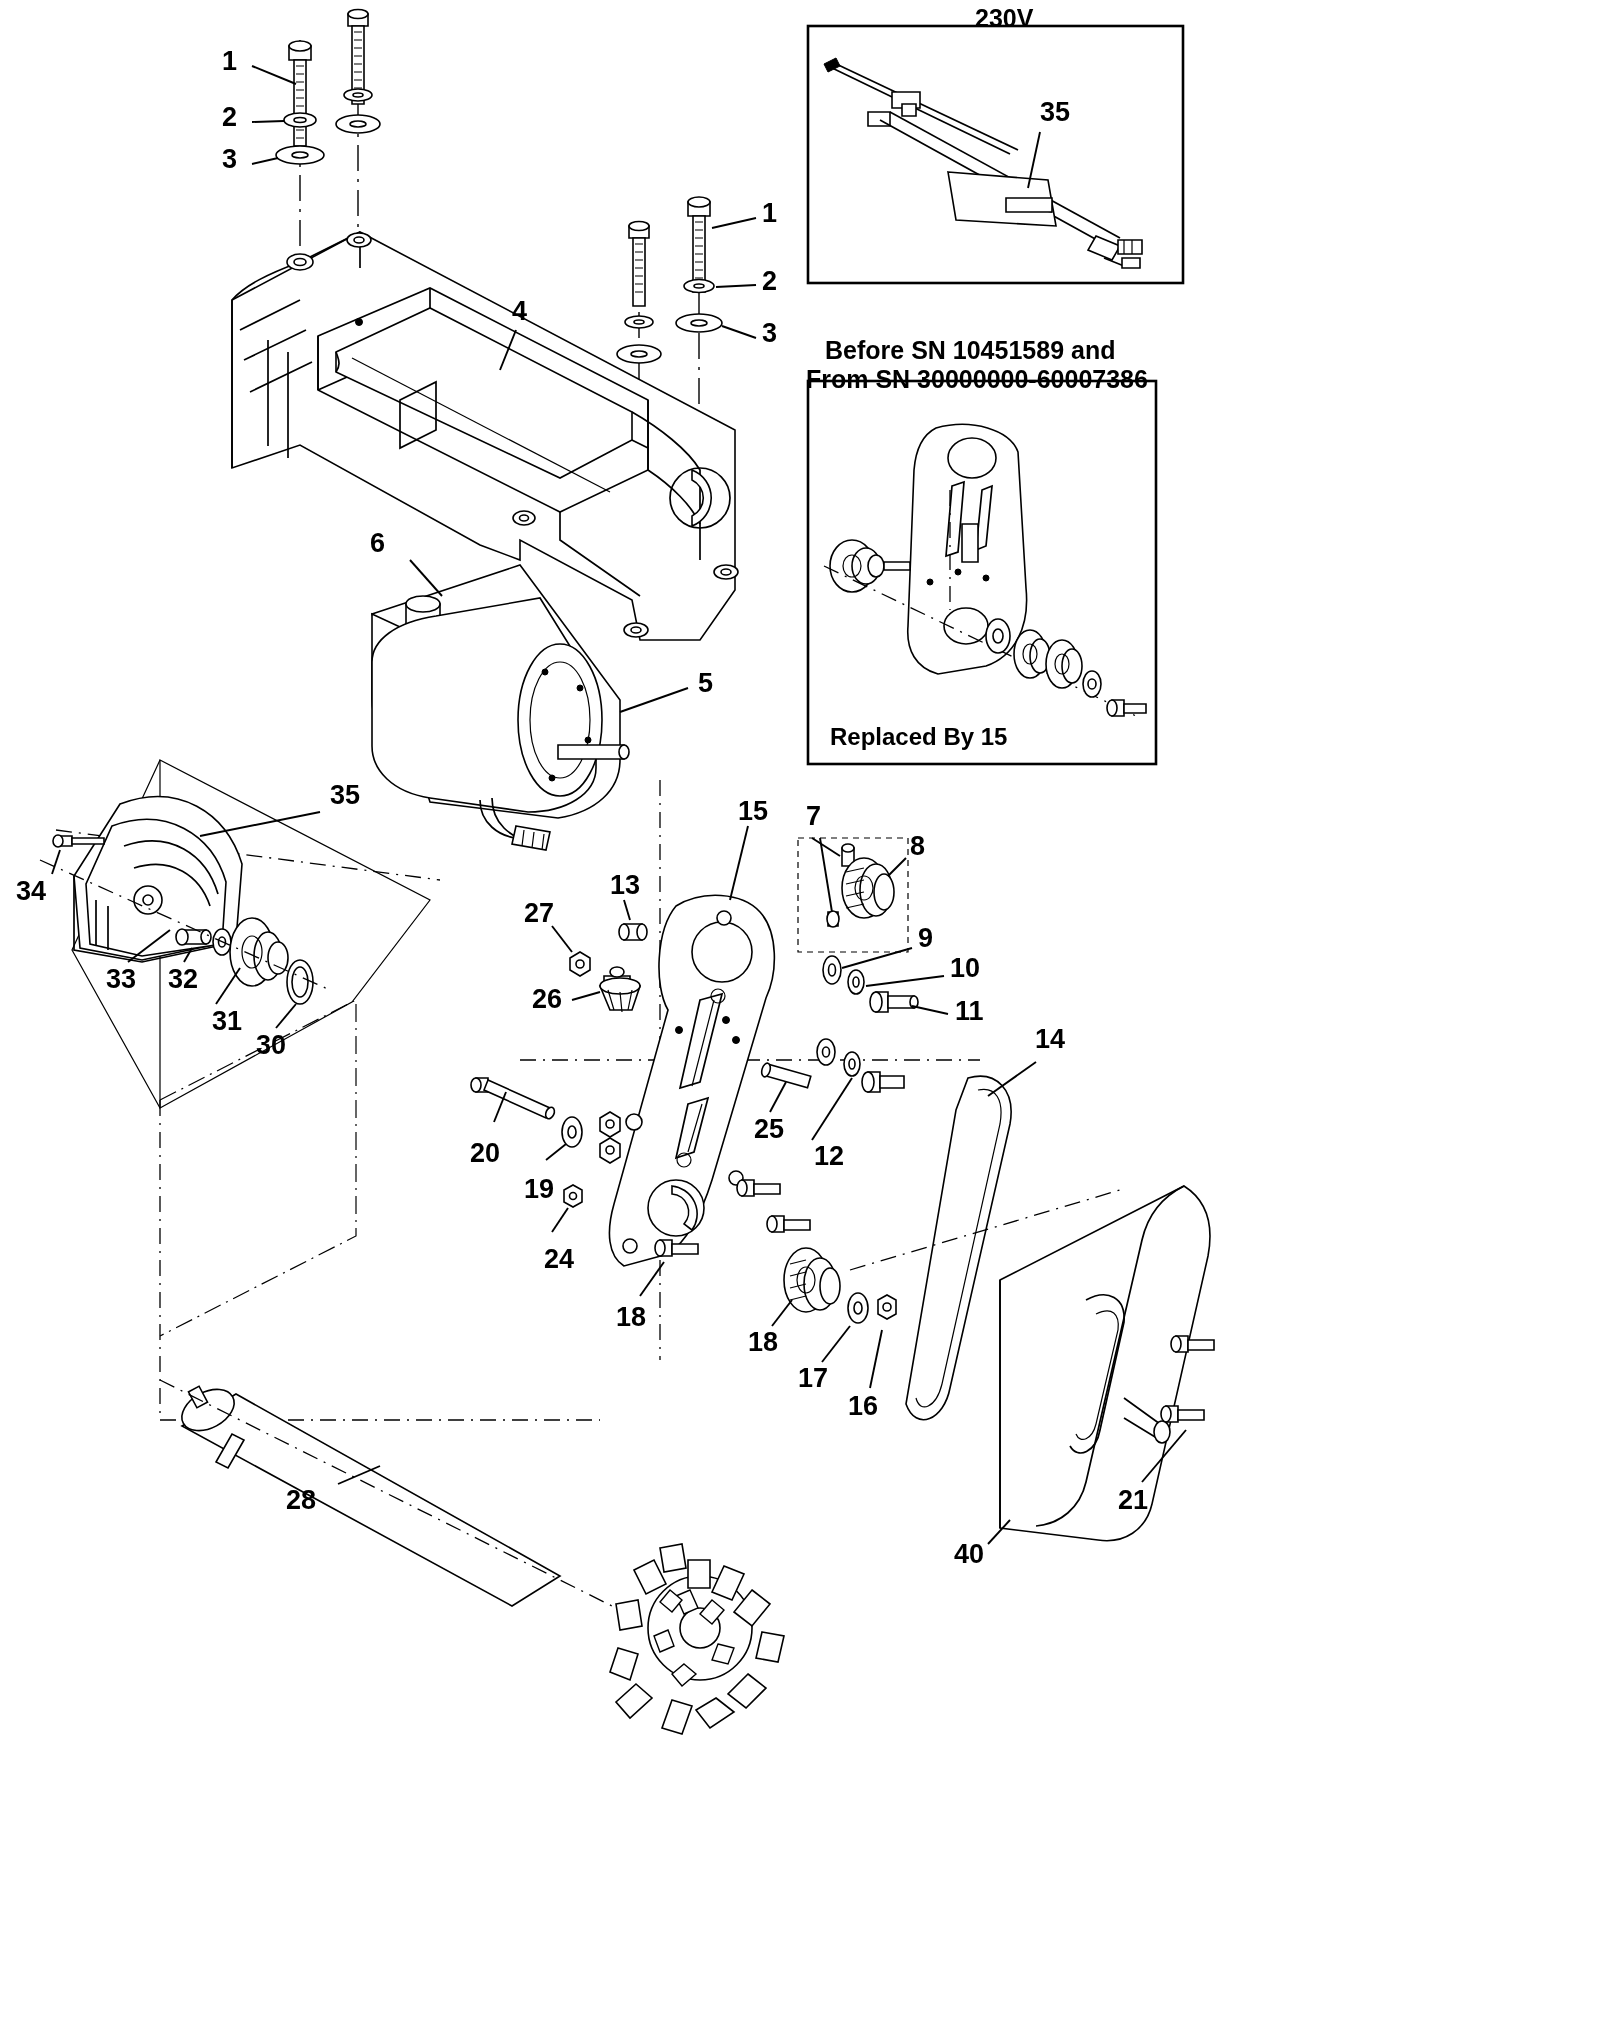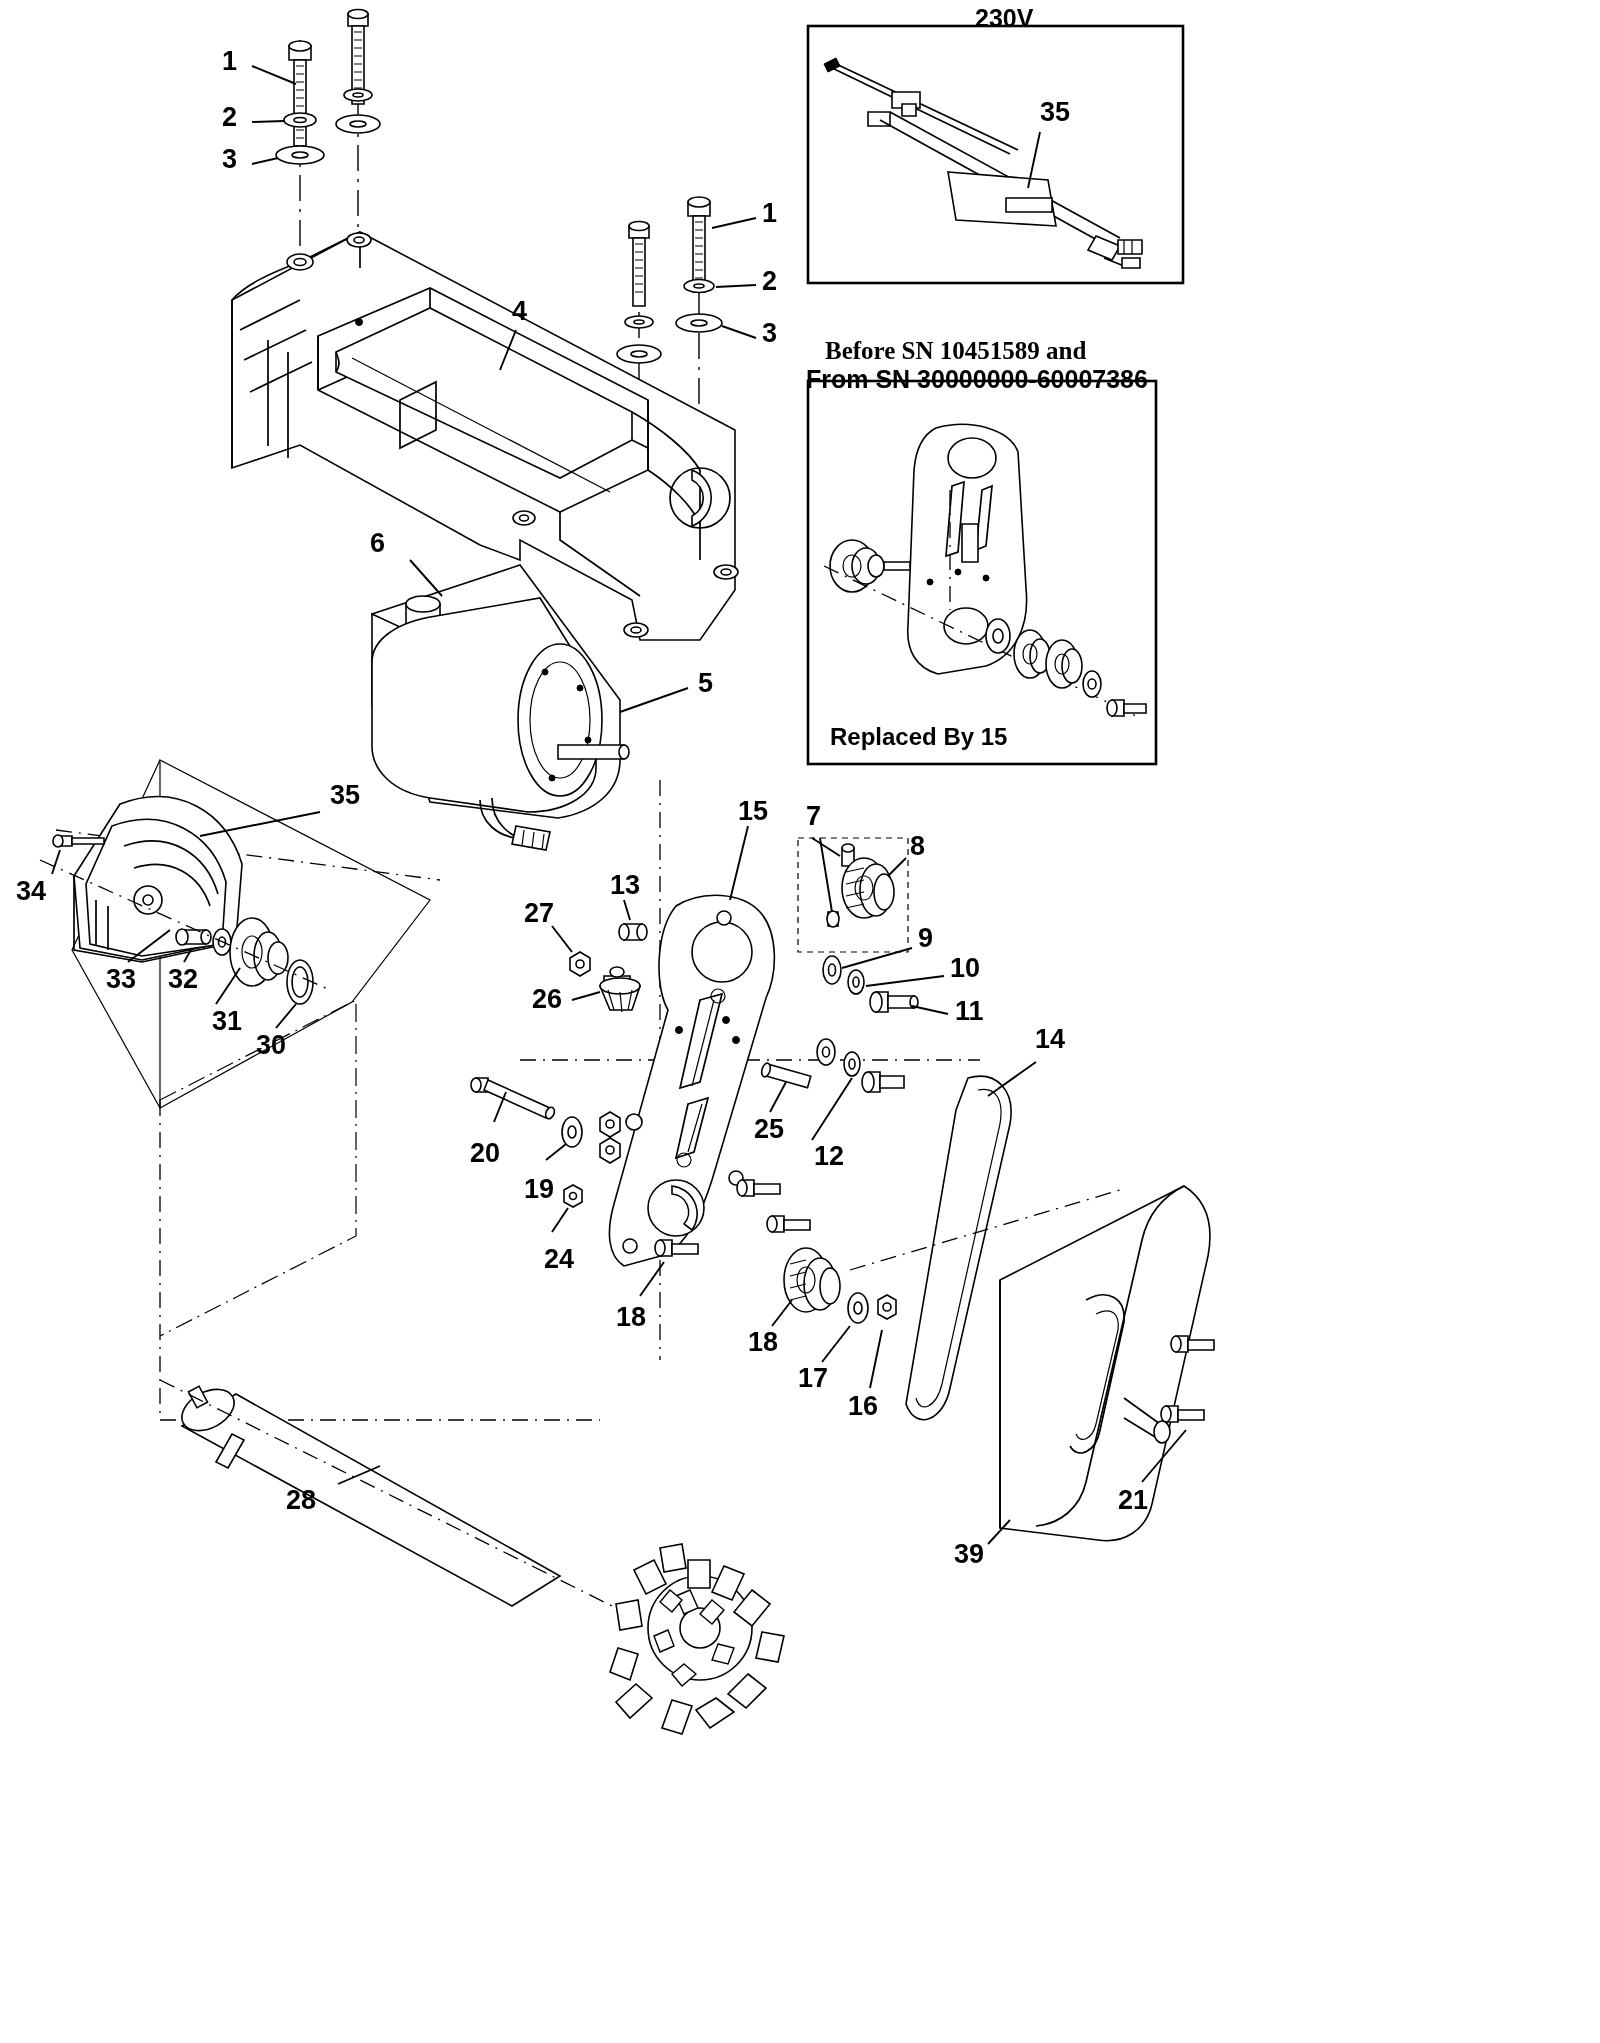--- a/index.html
+++ b/index.html
@@ -481,21 +481,21 @@
       <ellipse class="fillw" cx="1092" cy="684" rx="4" ry="5"></ellipse>
       <path class="fillw" d="M1112 700 h12 v16 h-12 z"></path>
       <ellipse class="fillw" cx="1112" cy="708" rx="5" ry="8"></ellipse>
       <path class="fillw" d="M1124 704 h22 v9 h-22 z"></path>
     </g>
 
   </svg>
 
   <div class="panel-title" style="left:975px; top:4px;">230V</div>
 
-  <div class="panel-title" style="left:825px; top:336px;font-family:Liberation Serif, serif;">Before SN 10451589 and</div>
+  <div class="panel-title" style="left:825px; top:336px;">Before SN 10451589 and</div>
   <div class="panel-title" style="left:806px; top:365px;">From SN 30000000-60007386</div>
   <div class="panel-note" style="left:830px; top:723px;">Replaced By 15</div>
 
   <div class="callout" style="left:222px; top:48px;">1</div>
   <div class="callout" style="left:222px; top:104px;">2</div>
   <div class="callout" style="left:222px; top:146px;">3</div>
   <div class="callout" style="left:512px; top:298px;">4</div>
   <div class="callout" style="left:762px; top:200px;">1</div>
   <div class="callout" style="left:762px; top:268px;">2</div>
   <div class="callout" style="left:762px; top:320px;">3</div>
@@ -520,17 +520,17 @@
   <div class="callout" style="left:754px; top:1116px;">25</div>
   <div class="callout" style="left:814px; top:1143px;">12</div>
   <div class="callout" style="left:470px; top:1140px;">20</div>
   <div class="callout" style="left:524px; top:1176px;">19</div>
   <div class="callout" style="left:544px; top:1246px;text-align:right;">24</div>
   <div class="callout" style="left:616px; top:1304px;">18</div>
   <div class="callout" style="left:748px; top:1329px;">18</div>
   <div class="callout" style="left:798px; top:1365px;">17</div>
   <div class="callout" style="left:848px; top:1393px;">16</div>
   <div class="callout" style="left:1118px; top:1487px;">21</div>
-  <div class="callout" style="left:954px; top:1541px;">39</div>
+  <div class="callout" style="left:954px; top:1541px;">40</div>
   <div class="callout" style="left:286px; top:1487px;">28</div>
   <div class="callout" style="left:1040px; top:99px;">35</div>
 
 </div>
 
 </body></html>

